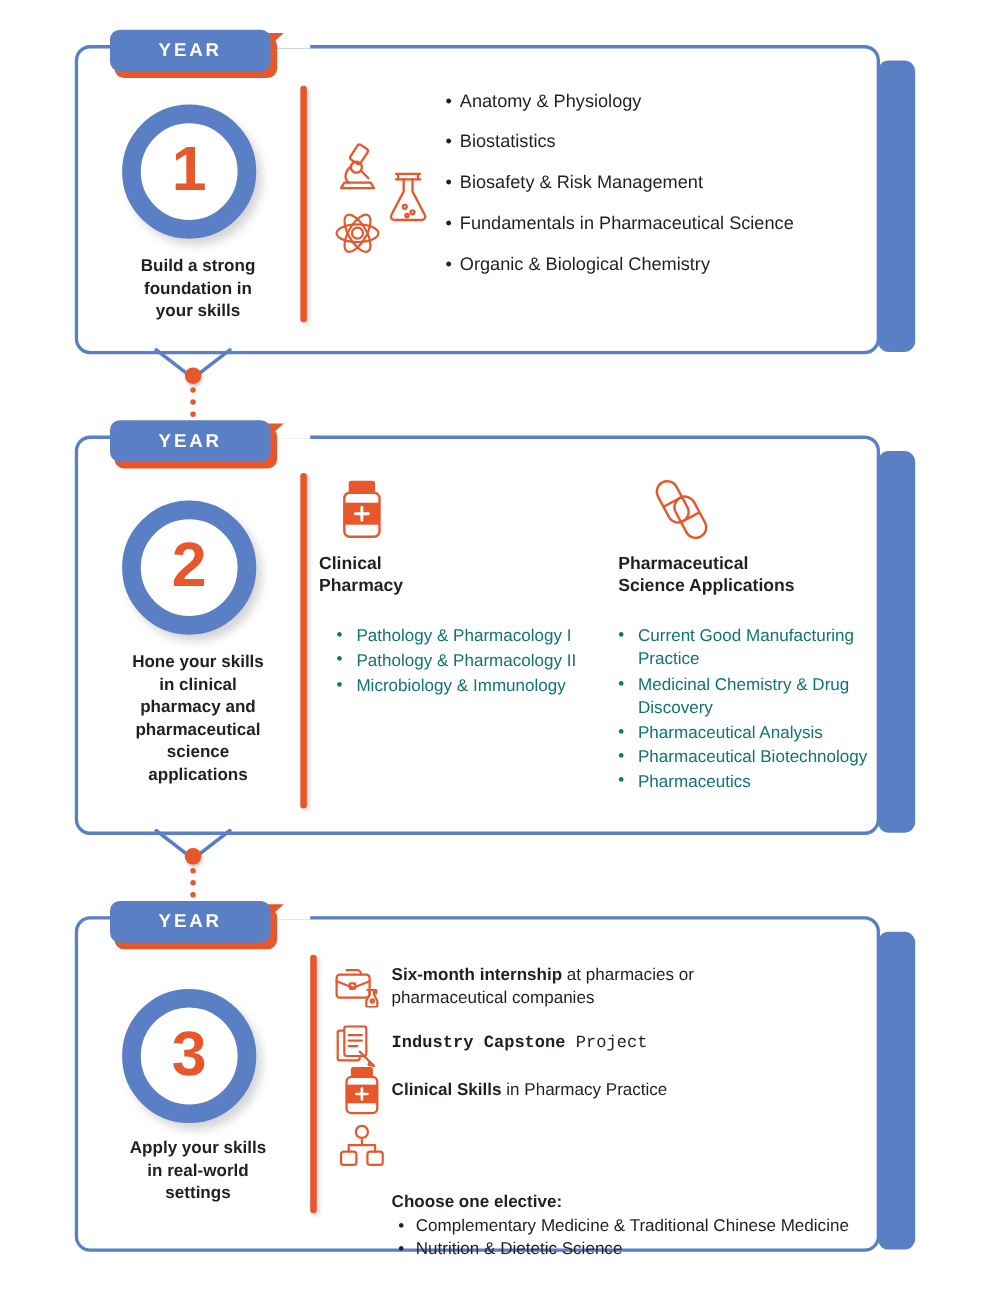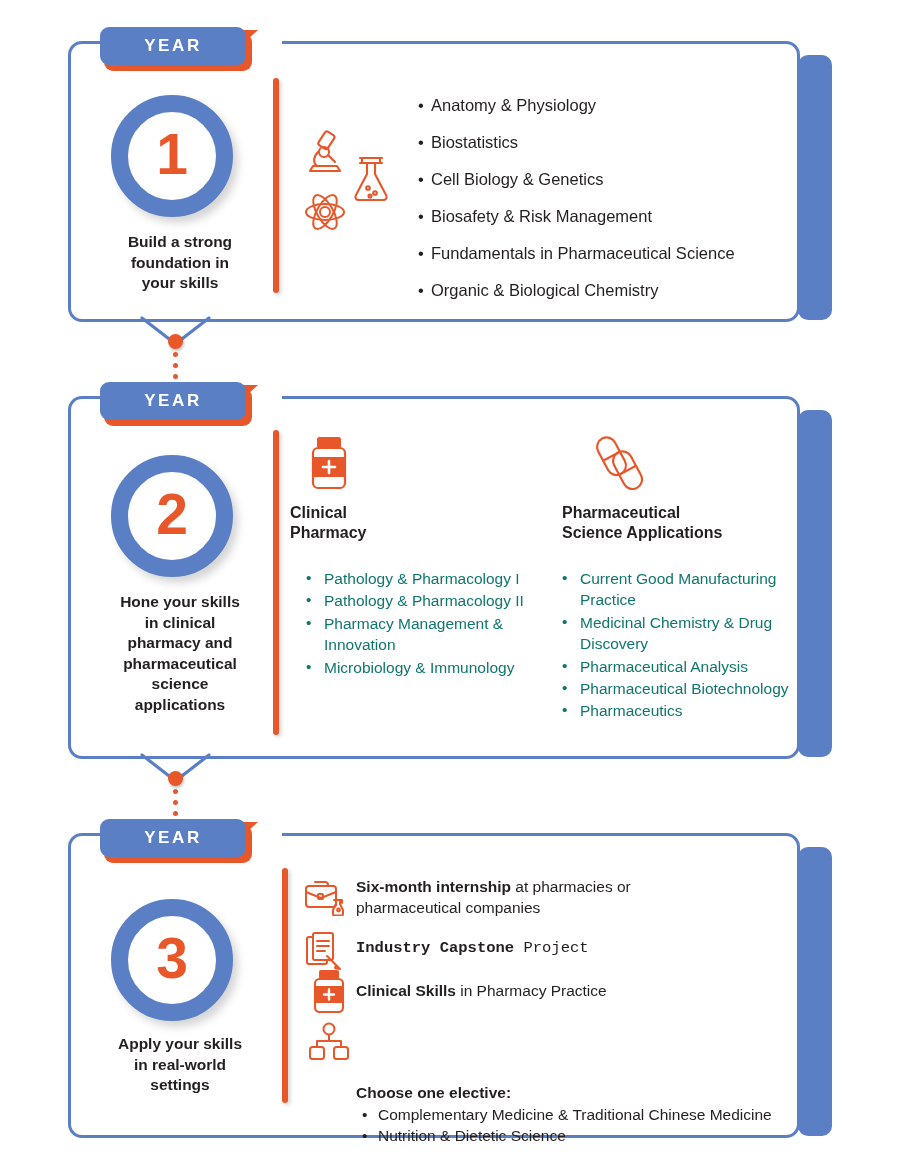--- a/index.html
+++ b/index.html
@@ -79,21 +79,21 @@
   }
   .conn-dotted{
     position:absolute;width:5px;border-left:5px dotted #e8572a;height:38px;
   }
   .vee{position:absolute;}
 
   
   .y1-list{position:absolute;font-size:16.5px;line-height:1;color:#231f20;}
   .y1-list li{margin-bottom:20.5px;list-style:none;position:relative;}
   .y1-list li:before{content:"•";position:absolute;left:-13px;}
-  .y1-list ul{margin:13px;padding:0;}
+  .y1-list ul{margin:0;padding:0;}
 
   .col-head{
     position:absolute;font-weight:bold;font-size:16px;line-height:1.28;
     color:#231f20;
   }
   .col-list{position:absolute;font-size:15.5px;line-height:1.38;color:#0f766e;}
   .col-list ul{margin:0;padding:0;list-style:none;}
   .col-list li{position:relative;padding-left:24px;margin-bottom:1px;}
   .col-list li:before{content:"•";position:absolute;left:6px;top:-1px;}
 
@@ -163,21 +163,20 @@
       <ellipse cx="22" cy="22" rx="19" ry="8"></ellipse>
       <ellipse cx="22" cy="22" rx="19" ry="8" transform="rotate(60 22 22)"></ellipse>
       <ellipse cx="22" cy="22" rx="19" ry="8" transform="rotate(120 22 22)"></ellipse>
     </svg>
   </div>
 
   <div class="y1-list" style="left:418px;top:84px;">
     <ul>
       <li>Anatomy &amp; Physiology</li>
       <li>Biostatistics</li>
-      <li>Cell Biology &amp; Genetics</li>
       <li>Biosafety &amp; Risk Management</li>
       <li>Fundamentals in Pharmaceutical Science</li>
       <li>Organic &amp; Biological Chemistry</li>
     </ul>
   </div>
 
   <div class="connector" style="left:140px;top:316px;">
     <svg class="vee" width="80" height="32" viewBox="0 0 80 32" fill="none">
       <path d="M2 2 L33 26 L38 26 L69 2" stroke="#5b7fc4" stroke-width="3.2" stroke-linecap="round" stroke-linejoin="round" fill="none"></path>
     </svg>
@@ -225,21 +224,20 @@
     </svg>
   </div>
   <div class="col-head" style="left:290px;top:503px;width:230px;">
     <div>Clinical</div>
     <div>Pharmacy</div>
   </div>
   <div class="col-list" style="left:300px;top:568px;width:232px;">
     <ul>
       <li>Pathology &amp; Pharmacology I</li>
       <li>Pathology &amp; Pharmacology II</li>
-      <li>Pharmacy Management &amp; Innovation</li>
       <li>Microbiology &amp; Immunology</li>
     </ul>
   </div>
 
   <div class="icon" style="left:588px;top:432px;">
     <svg width="62" height="58" viewBox="0 0 62 58" fill="none" stroke="#e8572a" stroke-width="2.2" stroke-linejoin="round">
       <g transform="rotate(-28 24 24)">
         <rect x="14" y="4" width="19" height="40" rx="9.5"></rect>
         <path d="M14 24 H33"></path>
       </g>

